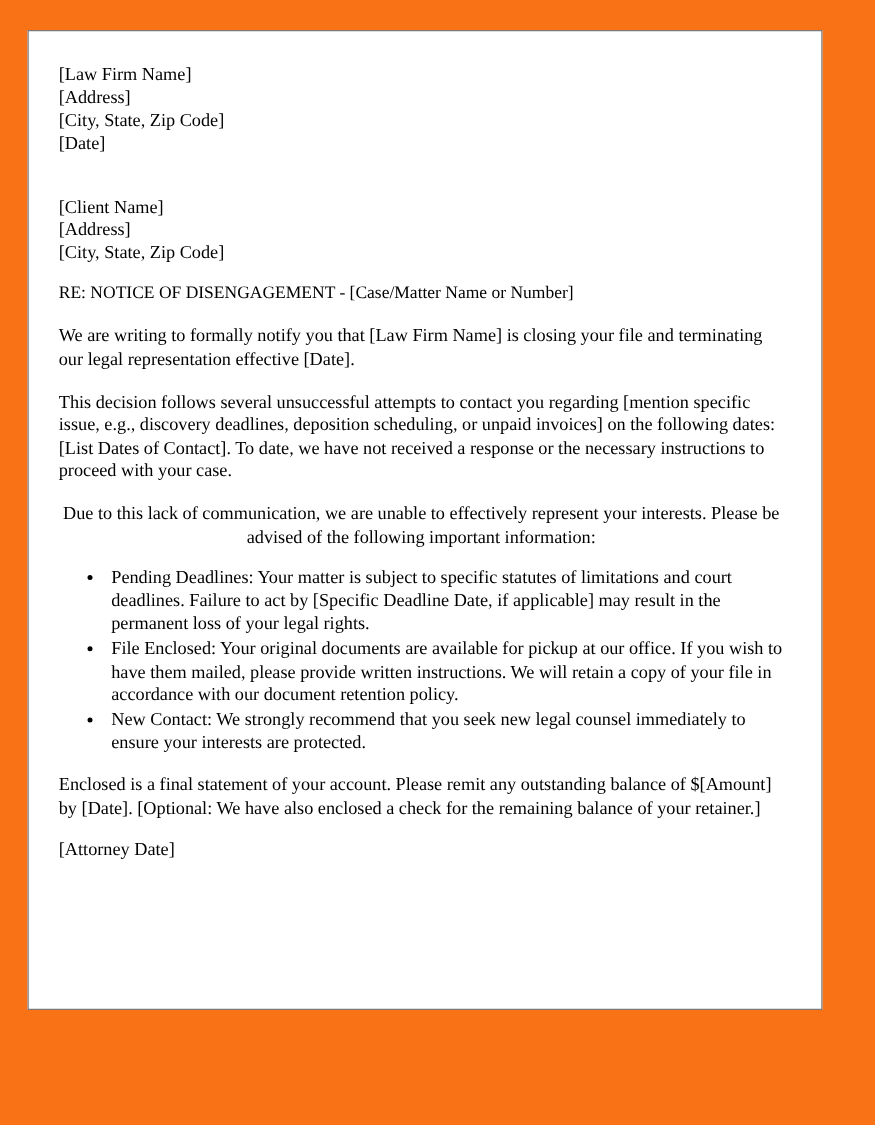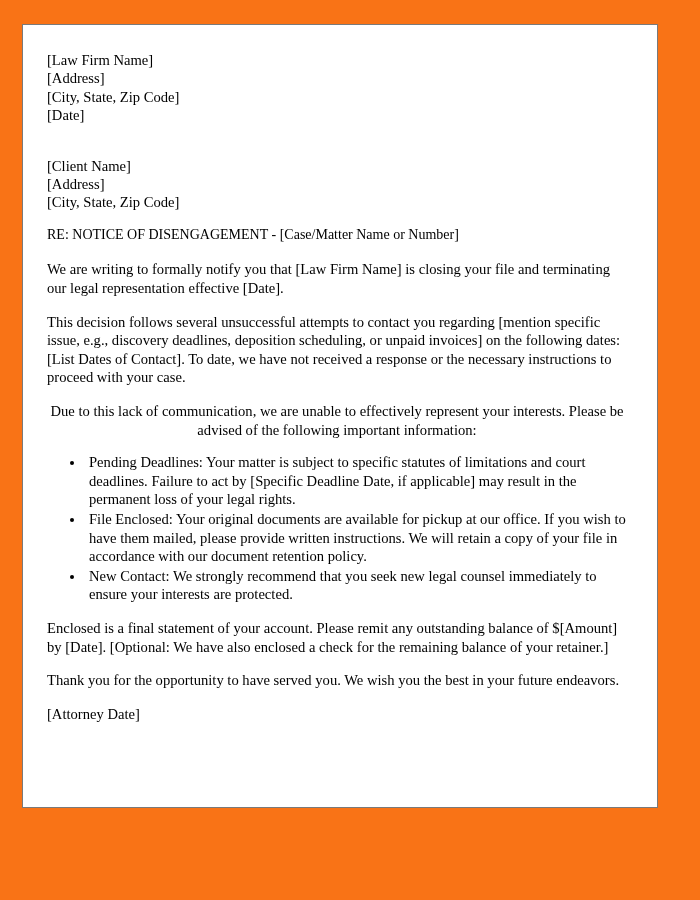--- a/index.html
+++ b/index.html
@@ -108,20 +108,19 @@
         <li>
           <b>File Enclosed:</b><span> Your original documents are available for pickup at our office. If you wish to have them mailed, please provide written instructions. We will retain a copy of your file in accordance with our document retention policy.</span>
         </li>
         <li>
           <b>New Contact:</b><span> We strongly recommend that you seek new legal counsel immediately to ensure your interests are protected.</span>
         </li>
       </ul>
 
       <div class="para">Enclosed is a final statement of your account. Please remit any outstanding balance of $[Amount] by [Date]. [Optional: We have also enclosed a check for the remaining balance of your retainer.]</div>
 
-      <div class="para">Thank you for the opportunity to have served you. We wish you the best in your future endeavors.</div>
 
 
       <div class="para">[Attorney Date]</div>
 
     </div>
   </div>
 </div>
 
 </body></html>

